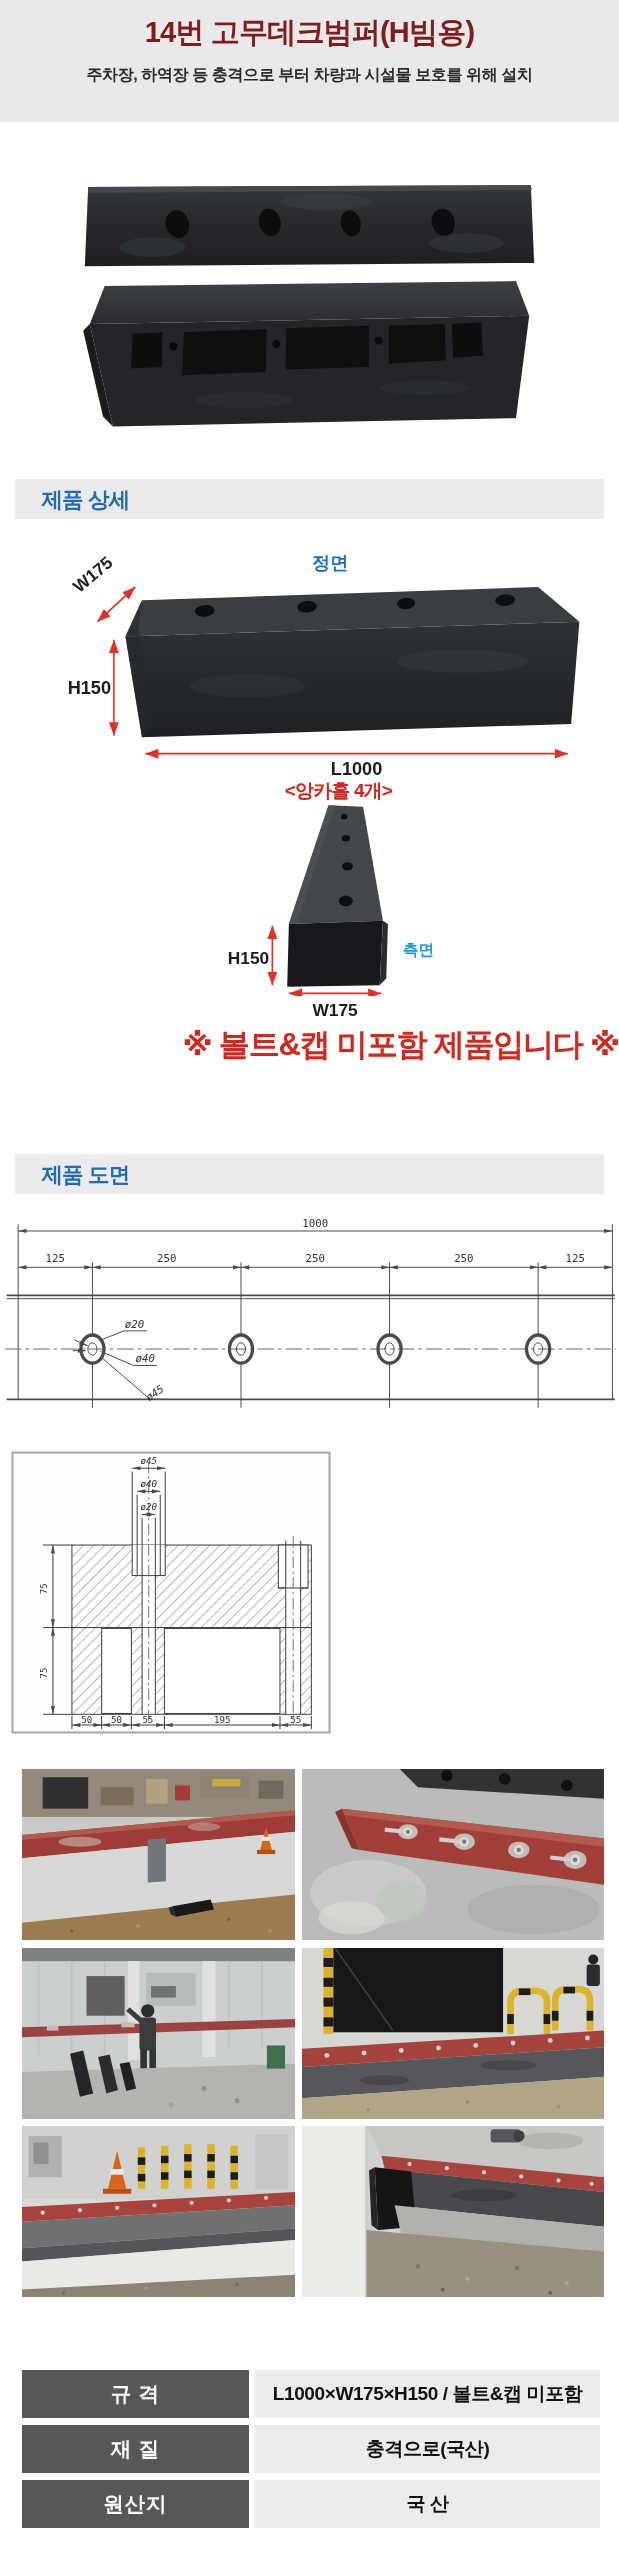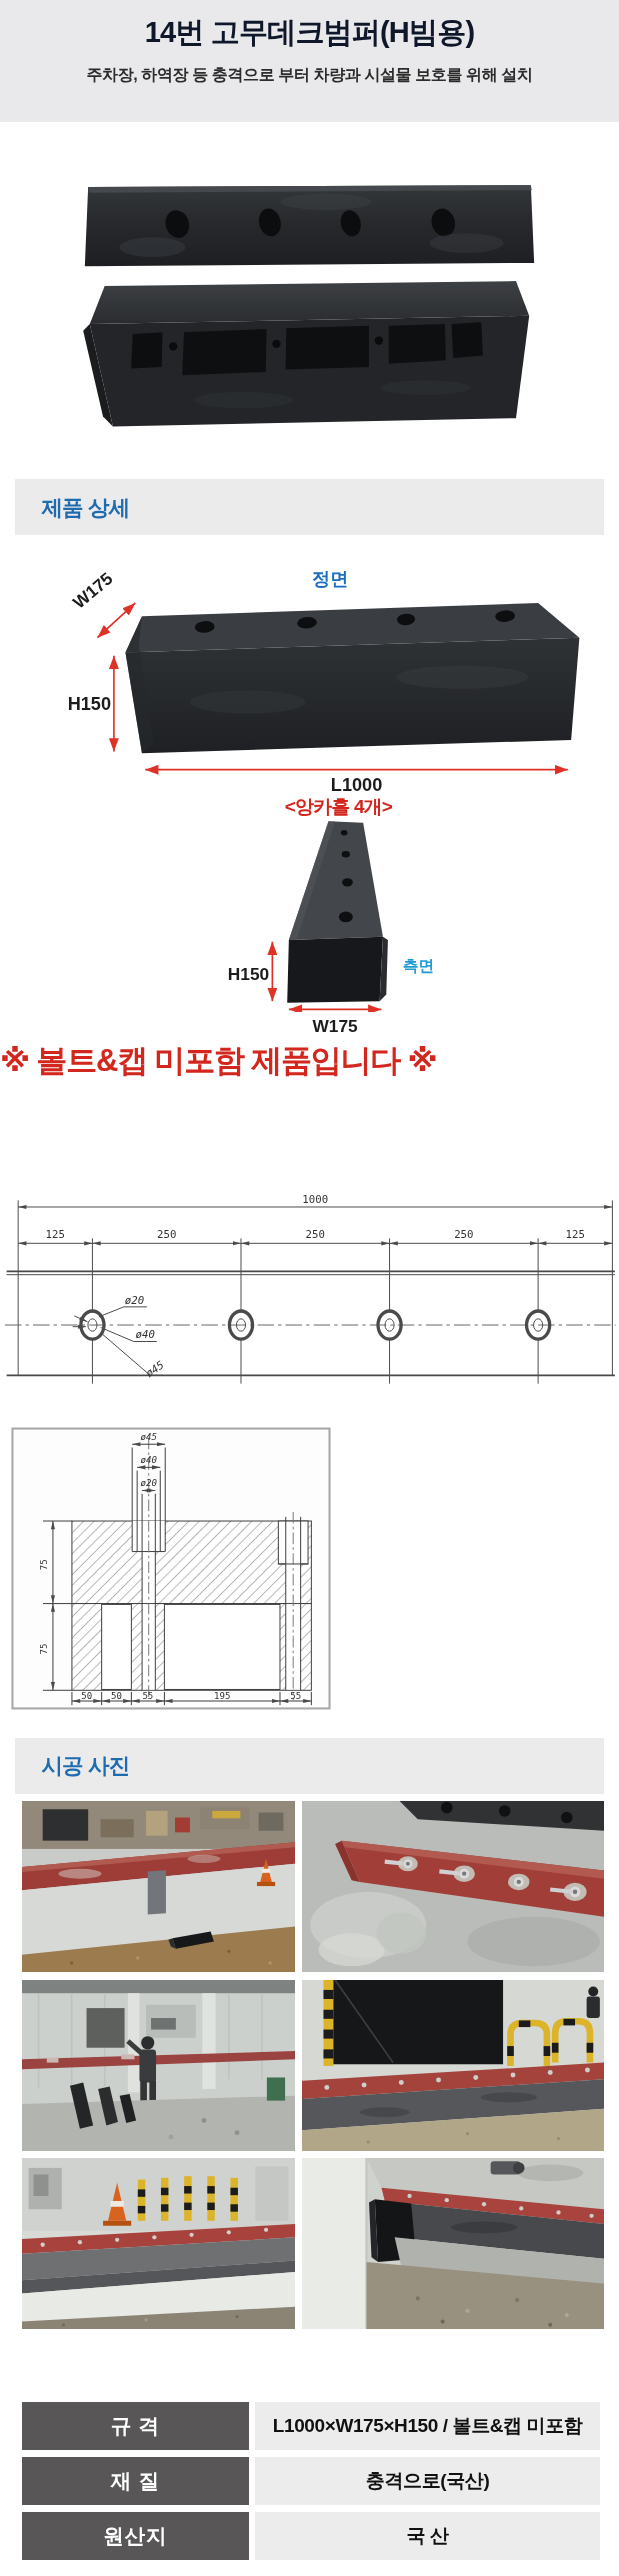--- a/index.html
+++ b/index.html
@@ -14,51 +14,51 @@
   
   .top-header{
     background:#e9e9eb;
     height:122px;
     text-align:center;
   }
   .top-header .title{
     padding-top:13.2px;
     font-size:29px;
     font-weight:bold;
-    color:#0f172a;
+    color:#7f1d1d;
     letter-spacing:-0.8px;
   }
   .top-header .subtitle{
     margin-top:11.6px;
     font-size:16px;
     font-weight:bold;
     color:#2b2b2b;
     letter-spacing:-0.4px;
   }
 
   
   .section-bar{
     margin:0 15px;
-    height:56px;
+    height:40px;
     background:#ebebeb;
     display:flex;
     align-items:center;
   }
   .section-bar span{
     padding-left:26.4px;
     font-size:21.5px;
     font-weight:bold;
     color:#1e6bb0;
     letter-spacing:-0.8px;
   }
 
   .fig{display:block;margin:0 auto;}
 
   .warning-text{
-    text-align:left;
+    text-align:right;
     font-size:31px;
     font-weight:bold;
     color:#d3261d;
     letter-spacing:-1.2px;
     height:46px;
     line-height:46px;
   }
 
   
   .photo-grid{
@@ -233,20 +233,23 @@
     <line x1="350" y1="262" x2="462" y2="262" stroke="#e03127" stroke-width="2" marker-start="url(#arrRs)" marker-end="url(#arrR)"></line>
   </svg>
   <svg class="fig" width="619" height="26.4" viewBox="0 0 750 32">
     <text x="406" y="24" text-anchor="middle" font-size="21" font-weight="bold" fill="#1c1c1c">W175</text>
   </svg>
 
   <div class="warning-text">※ 볼트&amp;캡 미포함 제품입니다 ※</div>
 
   <div class="spacer-bar2"></div>
 
+  <div class="section-bar">
+    <span>제품 도면</span>
+  </div>
 
   <div class="spacer-d1"></div>
 
   <svg class="fig" width="619" height="219" viewBox="0 0 750 265">
     <defs>
       <marker id="arrK" markerWidth="12" markerHeight="8" refX="10" refY="3" orient="auto" markerUnits="userSpaceOnUse">
         <path d="M0,0.5 L10,3 L0,5.5 Z" fill="#4a4a4a"></path>
       </marker>
       <marker id="arrKs" markerWidth="12" markerHeight="8" refX="0" refY="3" orient="auto" markerUnits="userSpaceOnUse">
         <path d="M10,0.5 L0,3 L10,5.5 Z" fill="#4a4a4a"></path>
@@ -383,23 +386,20 @@
       <text x="93" y="330">50</text>
       <text x="129" y="330">50</text>
       <text x="167" y="330">55</text>
       <text x="257" y="330">195</text>
       <text x="346" y="330">55</text>
     </g>
   </svg>
 
   <div class="spacer-bar3"></div>
 
-  <div class="section-bar">
-    <span>시공 사진</span>
-  </div>
 
   <div class="photo-grid">
 
     <svg viewBox="0 0 330 207" preserveAspectRatio="none">
       <rect width="330" height="207" fill="#c9cbc8"></rect>
       <rect width="330" height="58" fill="#93897b"></rect>
       <rect x="25" y="10" width="55" height="38" fill="#2e2f31"></rect>
       <rect x="95" y="22" width="40" height="22" fill="#7b6f5c"></rect>
       <rect x="150" y="12" width="26" height="30" fill="#b4a27e"></rect>
       <rect x="185" y="20" width="18" height="18" fill="#a33c34"></rect>

